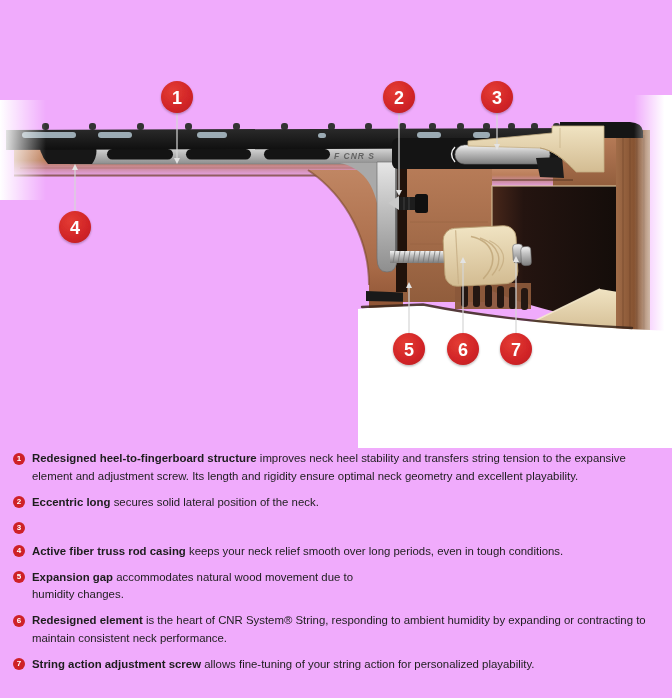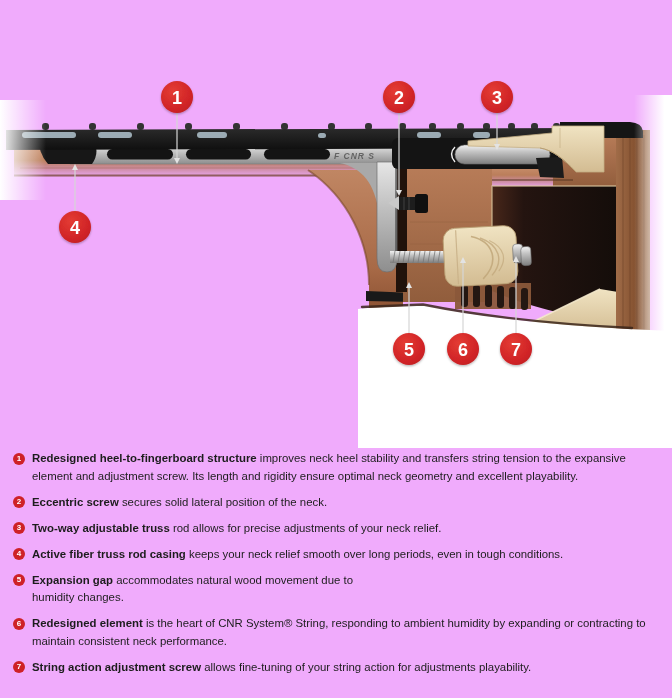--- a/index.html
+++ b/index.html
@@ -278,36 +278,35 @@
     </g>
   </svg>
 
   <div class="legend">
     <div class="item">
       <span class="bullet">1</span>
       <p><b>Redesigned heel-to-fingerboard structure</b><span> improves neck heel stability and transfers string tension to the expansive element and adjustment screw. Its length and rigidity ensure optimal neck geometry and excellent playability.</span></p>
     </div>
     <div class="item">
       <span class="bullet">2</span>
-      <p><b>Eccentric screw</b><span> secures solid lateral position of the neck.</span></p>
+      <p><b>Eccentric long</b><span> secures solid lateral position of the neck.</span></p>
     </div>
     <div class="item">
       <span class="bullet">3</span>
-      <p><b>Two-way adjustable truss</b><span> rod allows for precise adjustments of your neck relief.</span></p>
     </div>
     <div class="item">
       <span class="bullet">4</span>
       <p><b>Active fiber truss rod casing</b><span> keeps your neck relief smooth over long periods, even in tough conditions.</span></p>
     </div>
     <div class="item">
       <span class="bullet">5</span>
       <p class="narrow"><b>Expansion gap</b><span> accommodates natural wood movement due to humidity changes.</span></p>
     </div>
     <div class="item">
       <span class="bullet">6</span>
       <p><b>Redesigned element</b><span> is the heart of CNR System® String, responding to ambient humidity by expanding or contracting to maintain consistent neck performance.</span></p>
     </div>
     <div class="item">
       <span class="bullet">7</span>
-      <p><b>String action adjustment screw</b><span> allows fine-tuning of your string action for adjustments playability.</span></p>
+      <p><b>String action adjustment screw</b><span> allows fine-tuning of your string action for personalized playability.</span></p>
     </div>
   </div>
 </div>
 
 </body></html>

